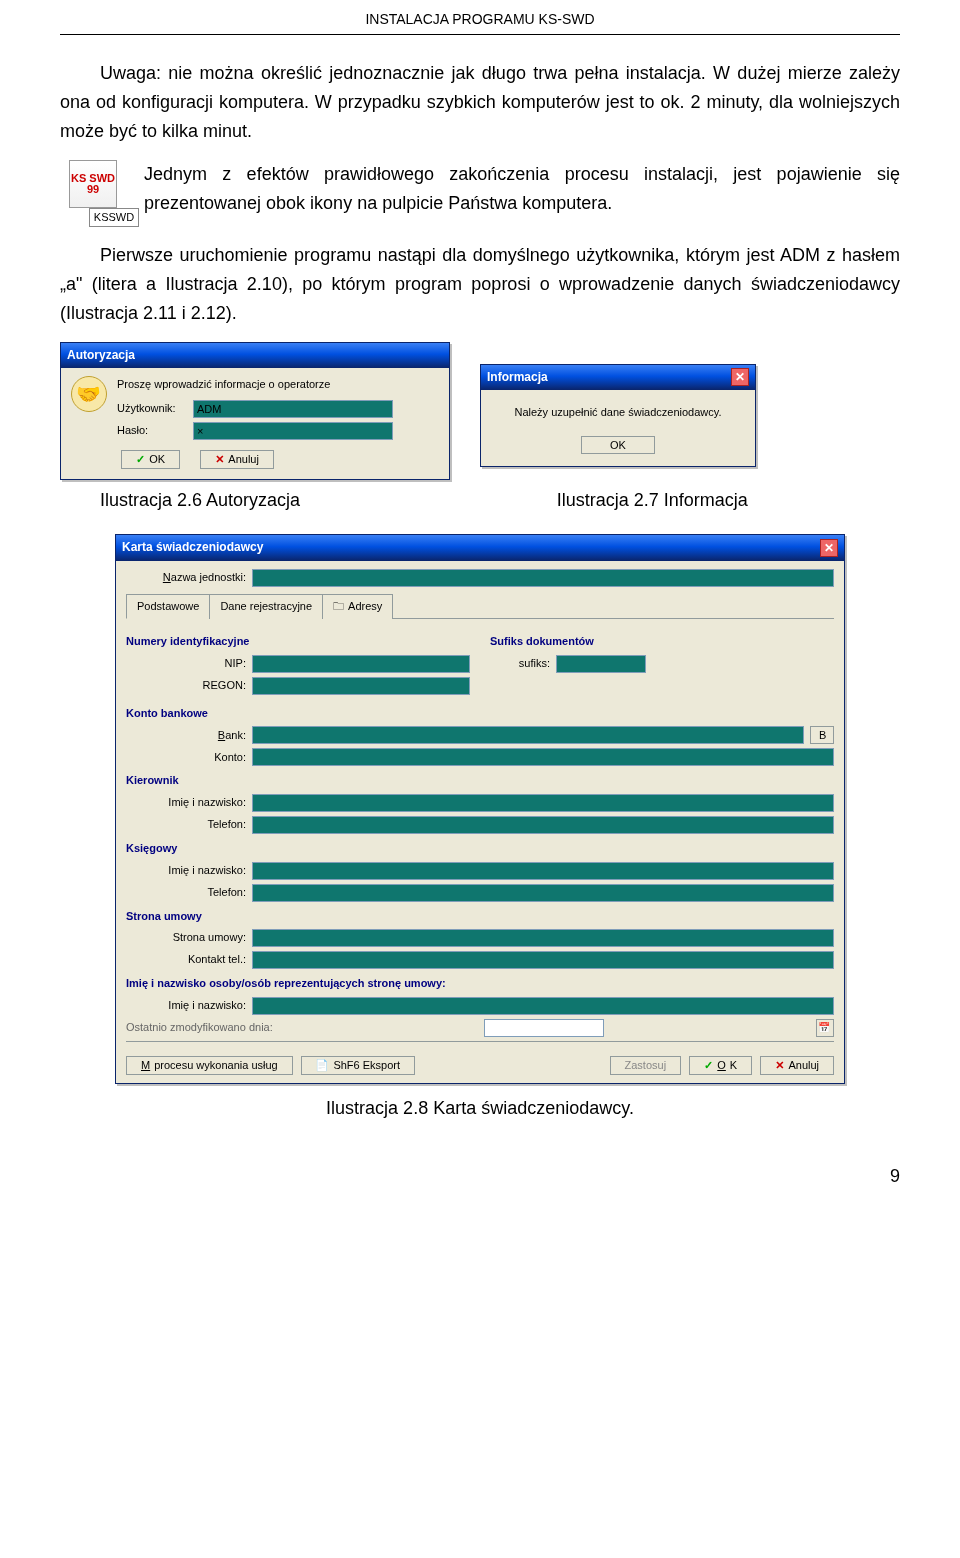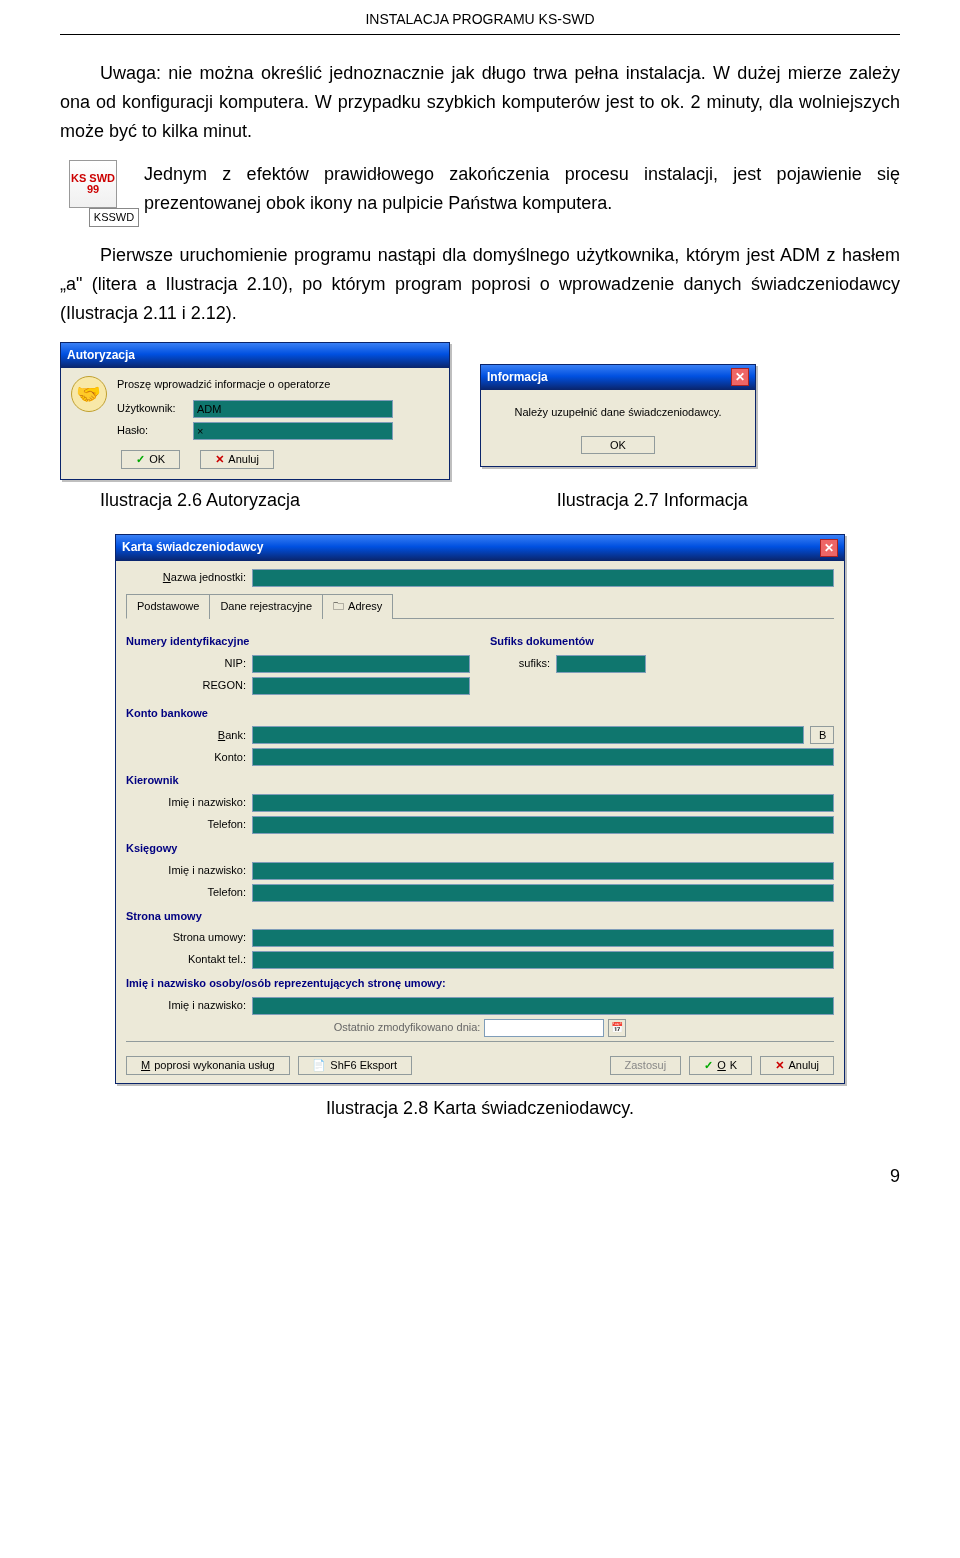--- a/index.html
+++ b/index.html
@@ -142,21 +142,21 @@
   .lbl-120 label{width:120px;}
   .underline-letter { text-decoration: underline; }
   .bottom-bar {
     display:flex; justify-content:space-between; align-items:center;
     padding-top:6px; margin-top:8px;
   }
   .bottom-left{display:flex;gap:8px;}
   .bottom-right{display:flex;gap:8px;}
   .small-btn{padding:2px 8px;}
   .sep{height:1px;background:#919b9c;margin:4px 0 6px;}
-  .last-mod { text-align:right; font-size:11px; color:#666; margin-top:4px; display:flex;justify-content:center;align-items:center;gap:4px;}
+  .last-mod { text-align:right; font-size:11px; color:#666; margin-top:4px; display:flex;justify-content:space-between;align-items:center;gap:4px;}
   .mini-input{width:120px;background:#fff;border:1px solid #7f9db9;height:18px;}
   .mini-icon{width:18px;height:18px;border:1px solid #919b9c;background:#ece9d8;display:inline-flex;align-items:center;justify-content:center;font-size:10px;}
   .page-number { text-align:right; padding:10px 60px; font-size:18px;}
   .center-caption{ text-align:center; font-size:18px; margin-top:10px;}
   .disabled{color:#888;}
   .b-lookup{width:24px;}
 </style>
 </head>
 <body>
 
@@ -323,21 +323,21 @@
         <span>Ostatnio zmodyfikowano dnia:</span>
         <span class="mini-input"></span>
         <span class="mini-icon">📅</span>
       </div>
 
       <div class="sep"></div>
       <div class="bottom-bar">
         <div class="bottom-left">
           <button class="btn">
               <span class="underline-letter">M</span>
-              <span>poprosi wykonania usług</span>
+              <span>procesu wykonania usług</span>
             </button>
           <button class="btn">
               <span>📄</span> 
               <span>ShF6 Eksport</span>
             </button>
         </div>
         <div class="bottom-right">
           <button class="btn disabled">
               <span>Zastosuj</span>
             </button>

